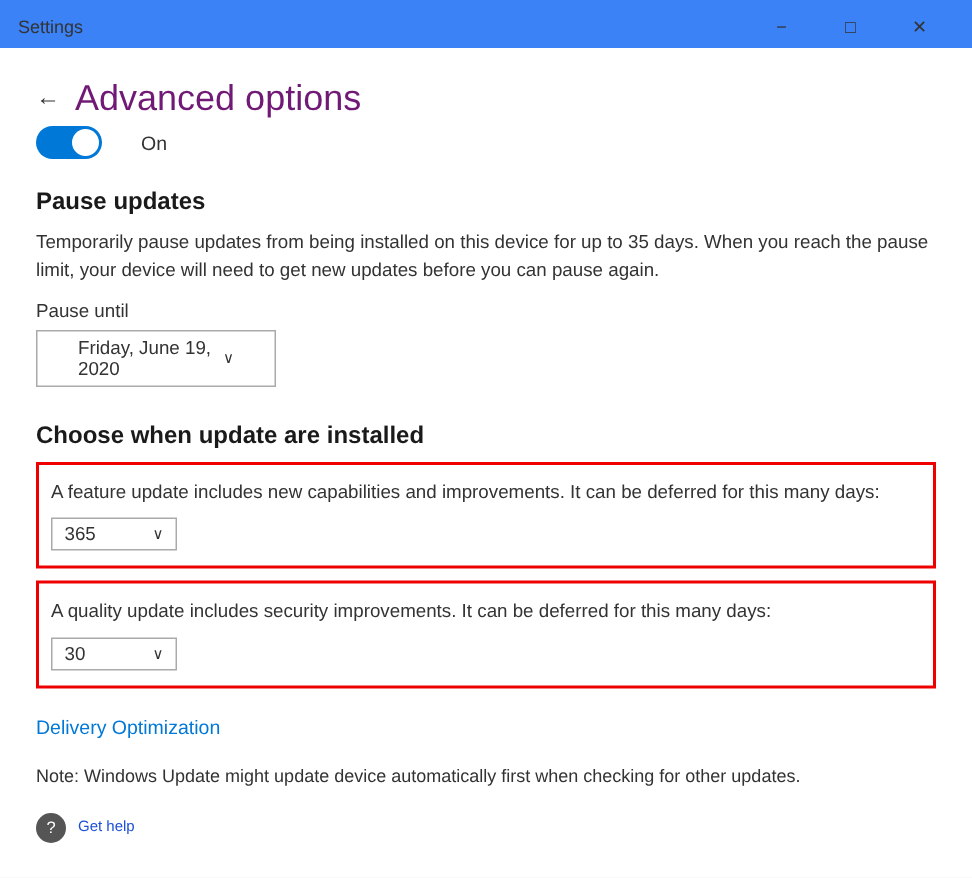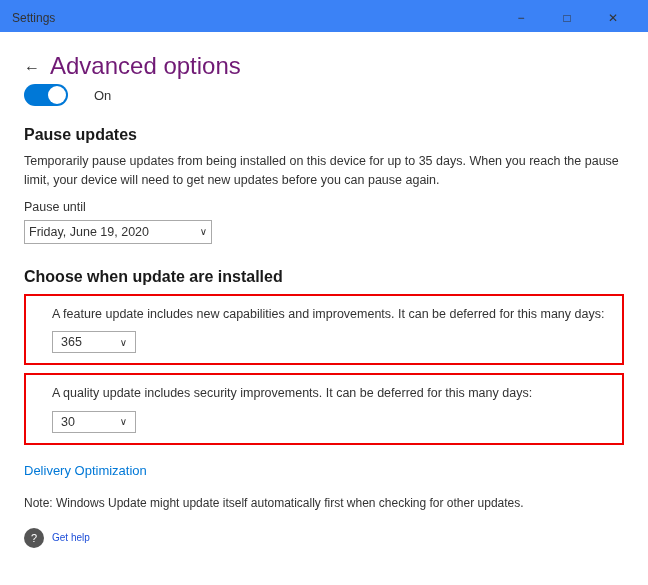--- a/index.html
+++ b/index.html
@@ -115,35 +115,35 @@
       font-size: 12.5px;
       color: #333;
       margin-bottom: 6px;
     }
 
     .dropdown {
       display: flex;
       align-items: center;
       border: 1px solid #aaa;
       background: white;
-      padding: 4px 4px;
-      cursor: pointer;
-      width: 188px;
+      padding: 4px 27px;
+      cursor: pointer;
+      width: 160px;
       justify-content: space-between;
       font-size: 12.5px;
       color: #333;
     }
     .dropdown-chevron { font-size: 10px; color: #333; }
 
     .section-gap { margin-bottom: 18px; }
     .section-gap2 { margin-bottom: 12px; }
 
     .update-box {
       border: 2px solid #e00;
-      padding: 10px 12px 10px 26px;
+      padding: 10px 12px 10px 8px;
       margin-bottom: 2px;
     }
     .update-box-desc {
       font-size: 12.5px;
       color: #333;
       margin-bottom: 8px;
       line-height: 1.4;
     }
     .small-dropdown {
       display: flex;
@@ -258,21 +258,21 @@
         <span>30</span>
         <span class="dropdown-chevron">∨</span>
       </div>
     </div>
   </div>
 
   <div class="links-section">
     <a class="link-item">Delivery Optimization</a>
   </div>
 
-  <div class="note-text">Note: Windows Update might update itself automatically first when checking for other updates.</div>
+  <div class="note-text">Note: Windows Update might update device automatically first when checking for other updates.</div>
 
   <div class="get-help-row">
     <div class="get-help-icon">
       <span>?</span>
     </div>
     <a class="get-help-link">Get help</a>
   </div>
 
 </div>
 

